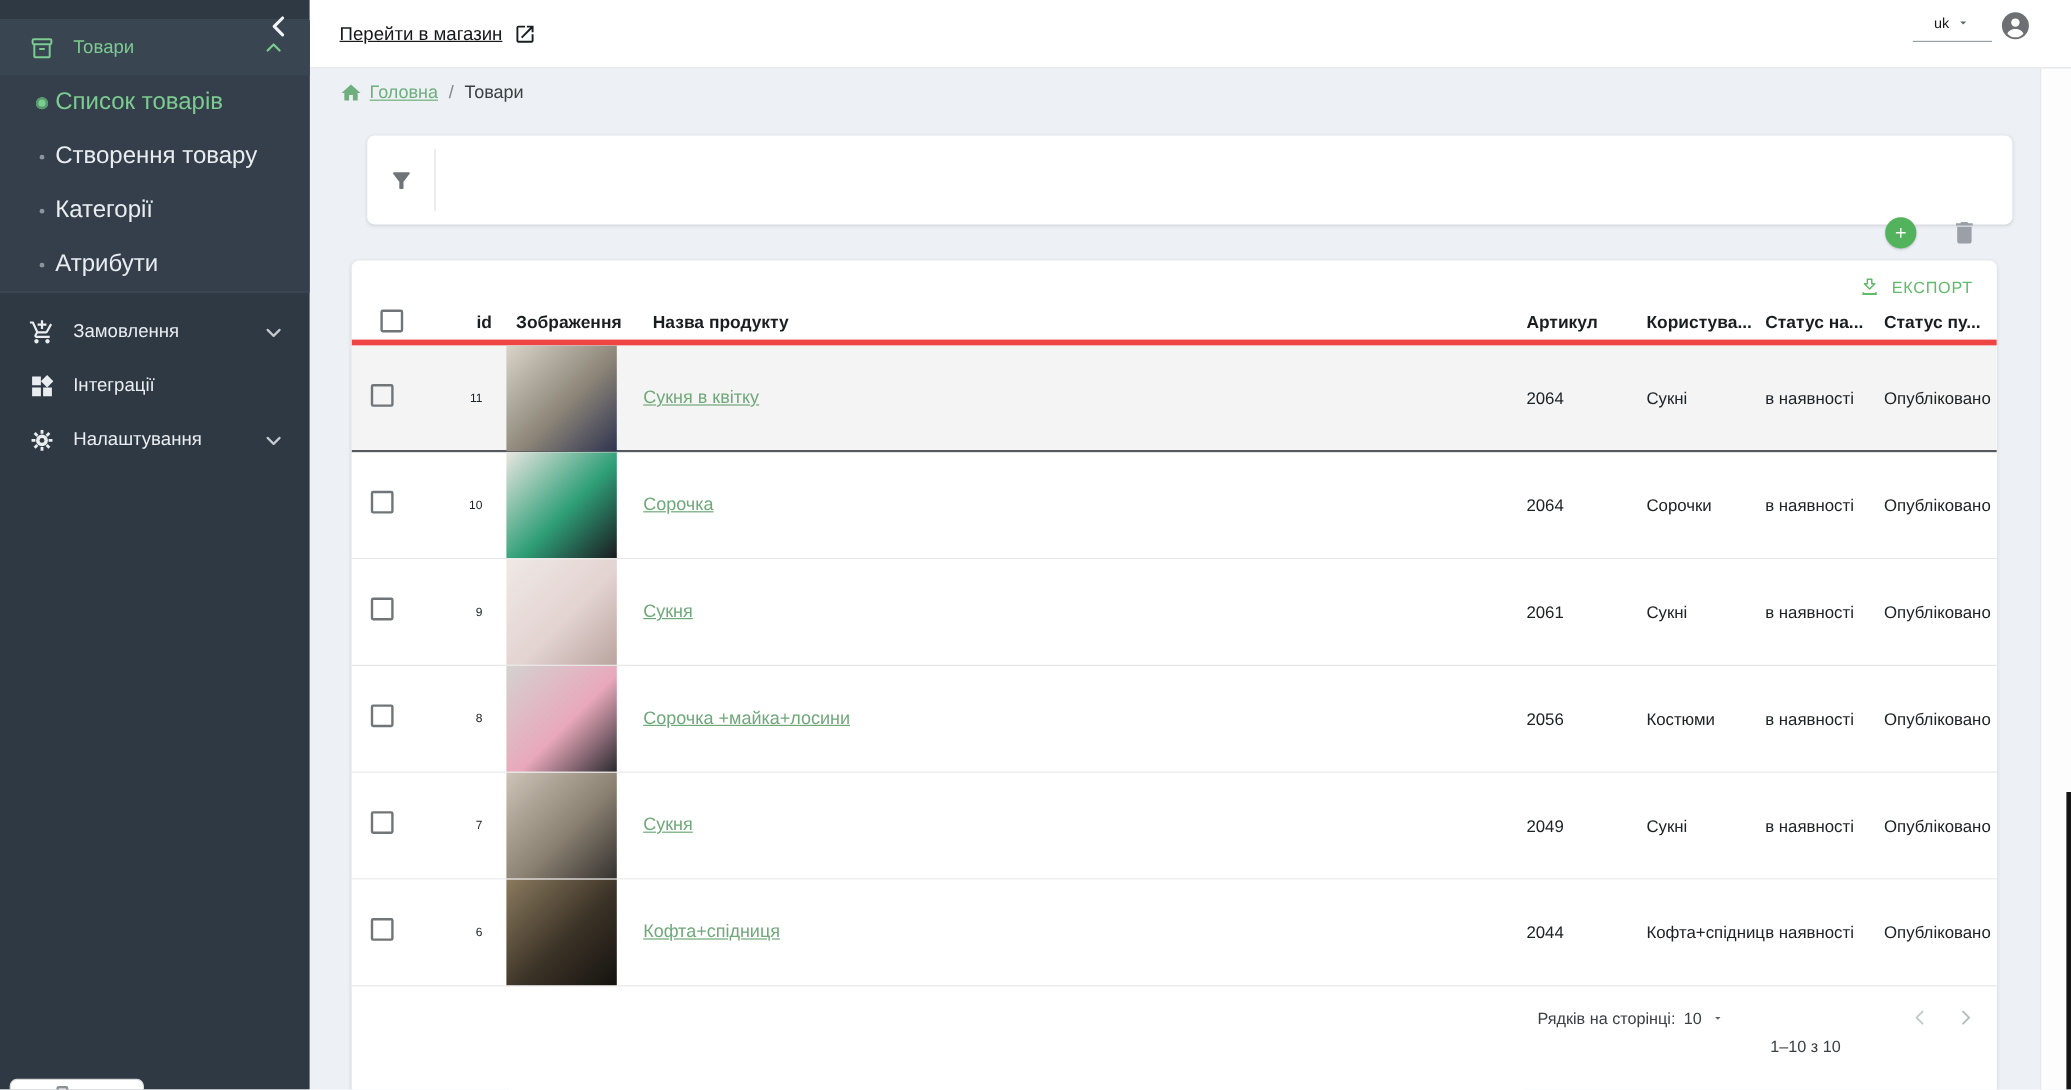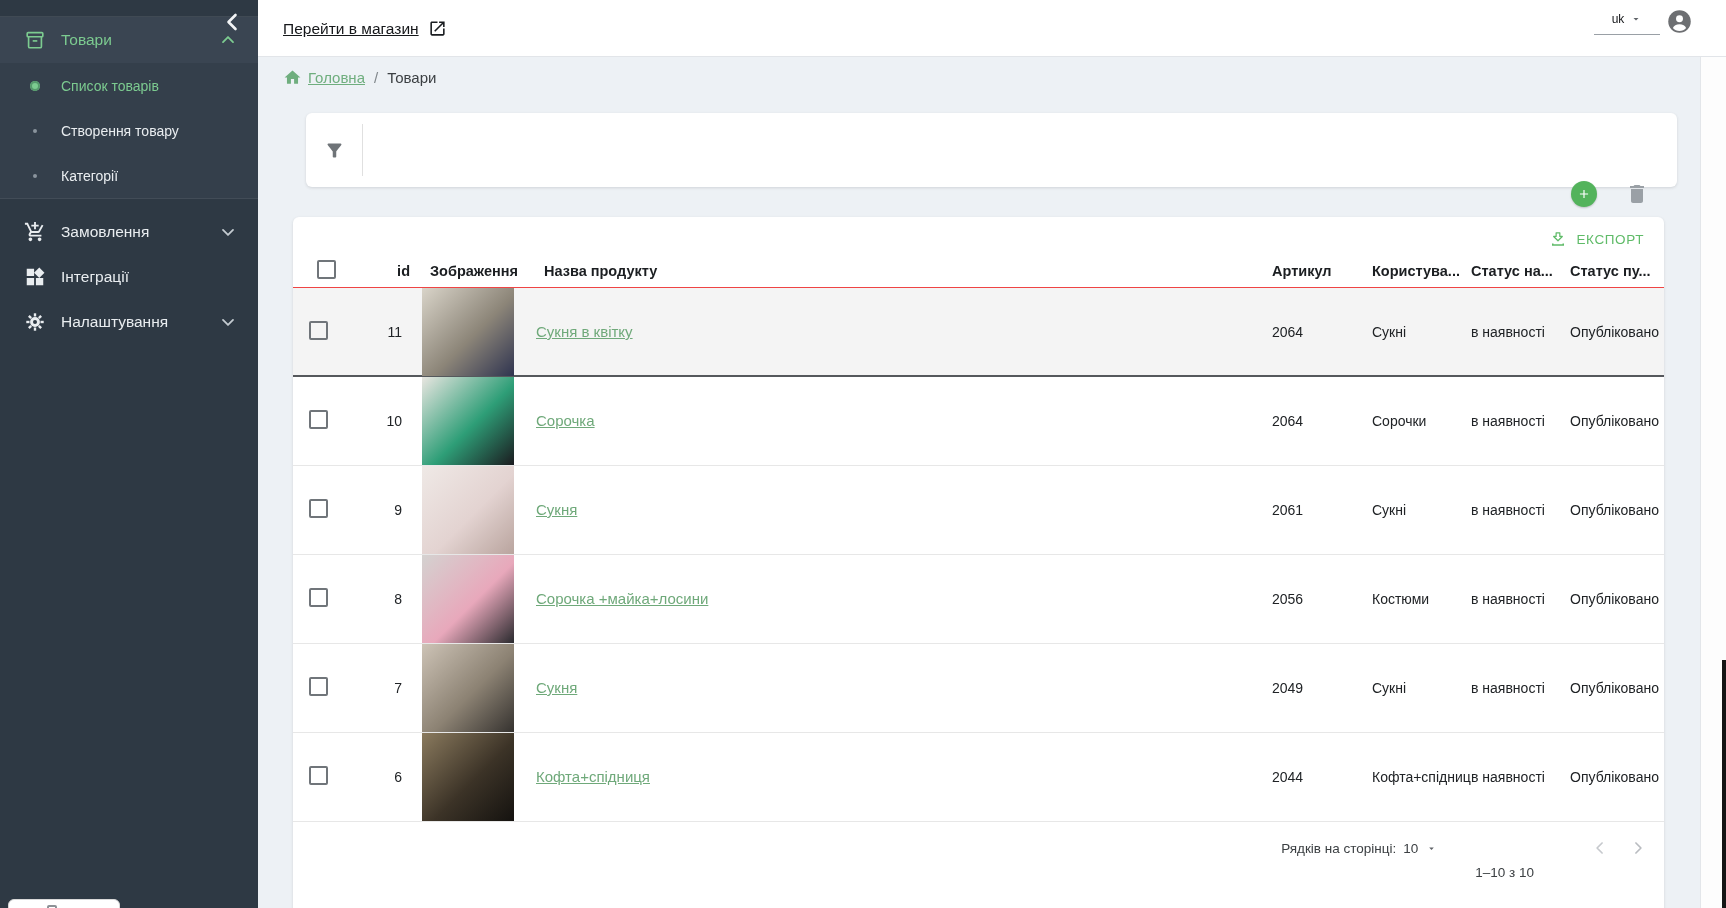--- a/index.html
+++ b/index.html
@@ -25,21 +25,21 @@
   .menu-section-products { background:#343f4b; border-bottom:1px solid rgba(255,255,255,0.07); }
   .menu-parent {
     height:46px; display:flex; align-items:center; padding:0 20px 0 24px;
     background:#3a4552; cursor:pointer;
   }
   .menu-parent .mp-label { margin-left:15px; font-size:15.5px; color:#7ccb90; flex:1; }
   .menu-child {
     height:45px; display:flex; align-items:center; padding-left:24px; cursor:pointer;
   }
   .menu-child .bullet-wrap { width:22px; display:flex; justify-content:center; }
-  .menu-child .label { margin-left:15px; font-size:14px; color:#e9edf0; }
+  .menu-child .label { margin-left:0; font-size:20px; color:#e9edf0; }
   .menu-child.active .label { color:#7ccb90; }
   .dot { width:4px; height:4px; border-radius:50%; background:#8a949d; }
   .dot.active { width:10px; height:10px; background:#7ccb90; box-shadow:inset 0 0 0 2px #56996c; }
   .menu-item {
     height:45px; display:flex; align-items:center; padding:0 20px 0 24px; cursor:pointer;
   }
   .menu-item .mi-label { margin-left:15px; font-size:15.5px; color:#e9edf0; flex:1; }
   .menu-top-gap { height:10px; }
 
   
@@ -95,30 +95,30 @@
   }
   .export-bar { height:38px; display:flex; align-items:center; justify-content:flex-end; padding:6px 14px 0 0; }
   .export-btn { display:flex; align-items:center; gap:9px; cursor:pointer; padding:4px 6px; }
   .export-label { font-size:13.5px; letter-spacing:.6px; color:#5fbb68; font-weight:500; }
 
   .tgrid {
     display:grid;
     grid-template-columns:48px 45px 114px 1fr 100px 99px 99px 94px;
     align-items:center; padding-left:16px;
   }
-  .thead { height:33px; border-bottom:1px solid #ef4444;padding-left:24px; }
+  .thead { height:33px; border-bottom:5px solid #ef4444;padding-left:24px; }
   .thead .hcell { font-size:14.5px; font-weight:bold; color:#1b1e21; white-space:nowrap; }
   .h-id { text-align:right; }
   .h-img { margin-left:20px; }
   .h-name { padding-left:20px; }
 
   .tbody { }
   .trow { height:89px; border-bottom:1px solid #e7e7e7; background:#fff; }
   .trow.highlight { background:#f4f4f4; border-bottom:2px solid #55585c; }
-  .c-id { text-align:right; font-size:14px; color:#202326; }
+  .c-id { text-align:right; font-size:10px; color:#202326; }
   .photo { margin-left:20px; width:92px; height:88px; }
   .c-name { padding-left:20px; }
   .plink { font-size:15px; color:#6fa97a; text-decoration:underline; cursor:pointer; }
   .c-sku, .c-cat, .c-stock, .c-pub { font-size:14px; color:#202326; white-space:nowrap; overflow:hidden; }
   .checkbox {
     display:inline-block; width:19px; height:19px; border:2px solid #70757a; border-radius:2px;
     cursor:pointer; background:transparent;
   }
 
   .pagination {
@@ -178,20 +178,26 @@
       <span class="bullet-wrap">
           <span class="dot"></span>
         </span>
       <span class="label">Створення товару</span>
     </div>
     <div class="menu-child">
       <span class="bullet-wrap">
           <span class="dot"></span>
         </span>
       <span class="label">Категорії</span>
+    </div>
+    <div class="menu-child">
+      <span class="bullet-wrap">
+          <span class="dot"></span>
+        </span>
+      <span class="label">Атрибути</span>
     </div>
   </div>
 
   <div class="menu-top-gap"></div>
 
   <div class="menu-item">
     <svg width="22" height="22" viewBox="0 0 24 24">
       <path fill="#e9edf0" d="M11 9h2V6h3V4h-3V1h-2v3H8v2h3v3zm-4 9c-1.1 0-2 .9-2 2s.9 2 2 2 2-.9 2-2-.9-2-2-2zm10 0c-1.1 0-2 .9-2 2s.9 2 2 2 2-.9 2-2-.9-2-2-2zm-9.83-3.25l.03-.12.9-1.63h7.45c.75 0 1.41-.41 1.75-1.03l3.86-7.01L19.42 4h-.01l-1.1 2-2.76 5H8.53l-.13-.27L6.16 6l-.95-2-.94-2H1v2h2l3.6 7.59-1.35 2.45c-.16.28-.25.61-.25.96 0 1.1.9 2 2 2h12v-2H7.42c-.13 0-.25-.11-.25-.25z"></path>
     </svg>
     <span class="mi-label">Замовлення</span>

